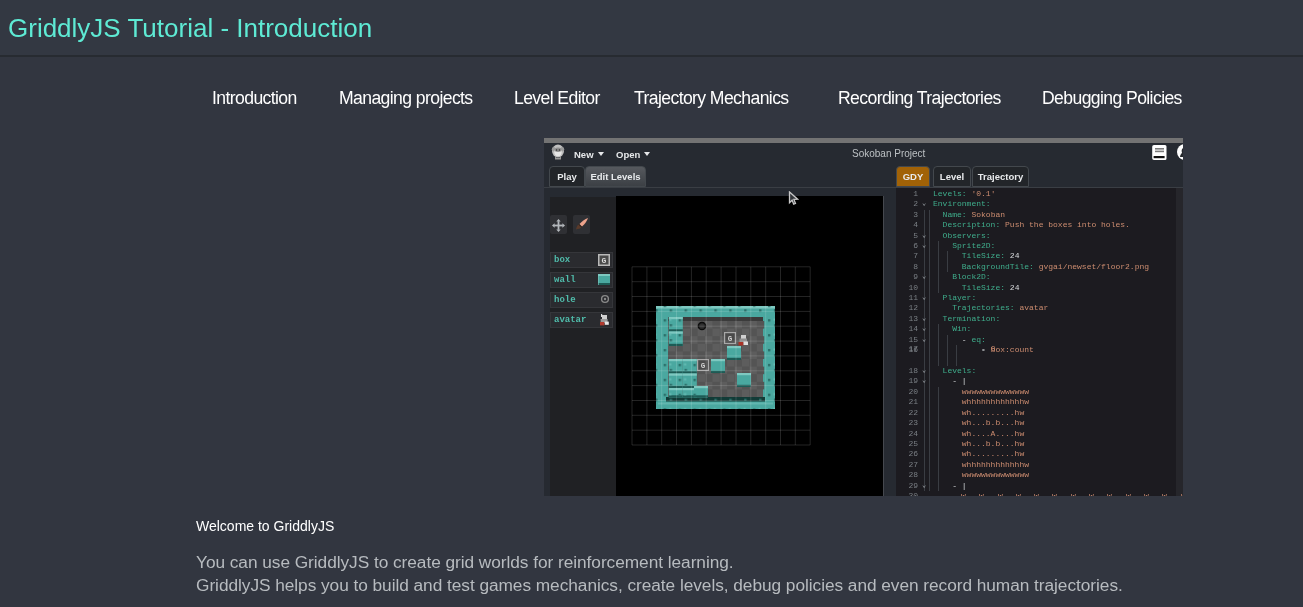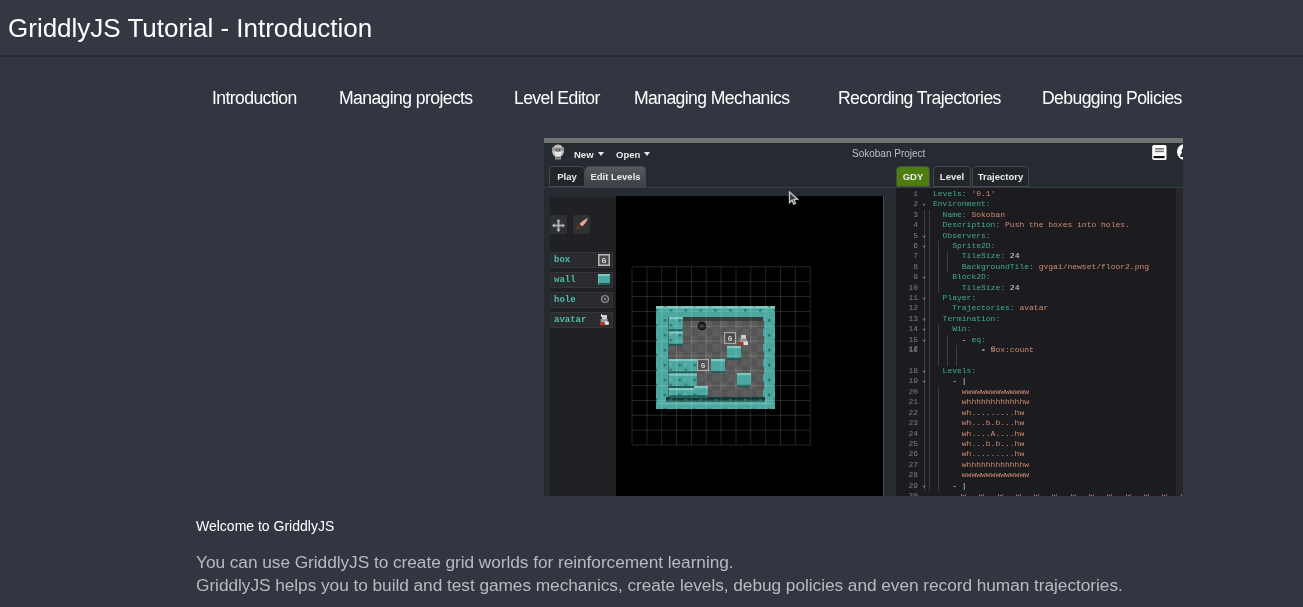--- a/index.html
+++ b/index.html
@@ -1,25 +1,25 @@
 <!DOCTYPE html>
 <html><head><meta charset="utf-8"><style>
 * { margin:0; padding:0; box-sizing:border-box; }
 html,body { width:1303px; height:607px; overflow:hidden; }
 body { background:#323640; font-family:"Liberation Sans",sans-serif; position:relative; }
 #topbar { position:absolute; left:0; top:0; width:1303px; height:57px; background:#333842; border-bottom:2px solid #272b31; }
-#topbar .t { position:absolute; left:8px; top:13px; font-size:26px; color:#ffffff; letter-spacing:0px; }
+#topbar .t { position:absolute; left:8px; top:13px; font-size:26px; color:#5eead4; letter-spacing:0px; }
 .nav { position:absolute; top:88px; height:22px; font-size:17.6px; font-weight:normal; color:#fff; letter-spacing:-0.6px; white-space:nowrap; }
 #app { position:absolute; left:544px; top:138px; width:639px; height:358px; background:#262a31; overflow:hidden; border-top:5px solid #737373; }
 #app .abs { position:absolute; }
 .nb { font-size:9.5px; font-weight:bold; color:#e6e8ea; }
 .caret { display:inline-block; width:0; height:0; border-left:3.5px solid transparent; border-right:3.5px solid transparent; border-top:4px solid #e6e8ea; margin-left:4px; vertical-align:2px; }
 .tab { position:absolute; top:23px; height:21px; border:1px solid #43484d; border-radius:4px 4px 0 0; font-size:9.5px; font-weight:bold; color:#e8eaec; text-align:center; line-height:19px; background:#222529; }
 .tab.active { background:linear-gradient(#56595e,#3c4045); }
-.tab.codeActive { background:#4d7c0f; }
+.tab.codeActive { background:#a16207; }
 #sidebar { position:absolute; left:6px; top:54px; width:66px; height:303px; background:#202124; }
 .toolbtn { position:absolute; width:17px; height:19px; background:#2f3034; border-radius:2px; top:18px; }
 .prow { position:absolute; left:0px; width:63px; height:16px; background:#2a2b2f; border:1px solid #35363a; color:#50bcab; font-family:"Liberation Mono",monospace; font-size:9px; font-weight:bold; line-height:14px; padding-left:3px; }
 .prow svg { position:absolute; right:2px; top:1px; }
 .canv { position:absolute; left:72px; top:53px; }
 #codepanel { position:absolute; left:352px; top:45px; width:287px; height:313px; background:#1c1b20; }
 .cl { position:absolute; left:352px; width:287px; height:10.42px; font-family:"Liberation Mono",monospace; font-size:8px; line-height:10.42px; white-space:pre; }
 .ln { position:absolute; left:2px; width:20px; text-align:right; color:#7a7f84; }
 .ch { position:absolute; left:26px; color:#9aa0a5; font-size:7px; top:-1px; }
 .ct { position:absolute; left:37px; }
@@ -30,21 +30,21 @@
 .para { position:absolute; left:196px; font-size:17.3px; color:#b7bbbf; letter-spacing:-0.05px; }
 .vscroll { position:absolute; left:632px; top:45px; width:7px; height:313px; background:#26262b; }
 </style></head>
 <body>
 <div id="topbar">
     <div class="t">GriddlyJS Tutorial - Introduction</div>
   </div>
 <div class="nav" style="left:212px">Introduction</div>
 <div class="nav" style="left:339px">Managing projects</div>
 <div class="nav" style="left:514px">Level Editor</div>
-<div class="nav" style="left:634px">Managing Mechanics</div>
+<div class="nav" style="left:634px">Trajectory Mechanics</div>
 <div class="nav" style="left:838px">Recording Trajectories</div>
 <div class="nav" style="left:1042px">Debugging Policies</div>
 
 <div id="app">
   <div class="abs" style="left:7px;top:1px"><svg width="14" height="16" viewBox="0 0 14 16">
         <ellipse cx="7" cy="7" rx="6" ry="6.5" fill="#bfbfbf"></ellipse>
         <ellipse cx="2.6" cy="5.2" rx="1.8" ry="2.2" fill="#9a9a9a"></ellipse>
         <ellipse cx="11.4" cy="5.2" rx="1.8" ry="2.2" fill="#9a9a9a"></ellipse>
         <ellipse cx="7" cy="8.2" rx="3.6" ry="4" fill="#e6e6e6"></ellipse>
         <ellipse cx="7" cy="5.8" rx="3.4" ry="2.2" fill="#8f8f8f"></ellipse>

